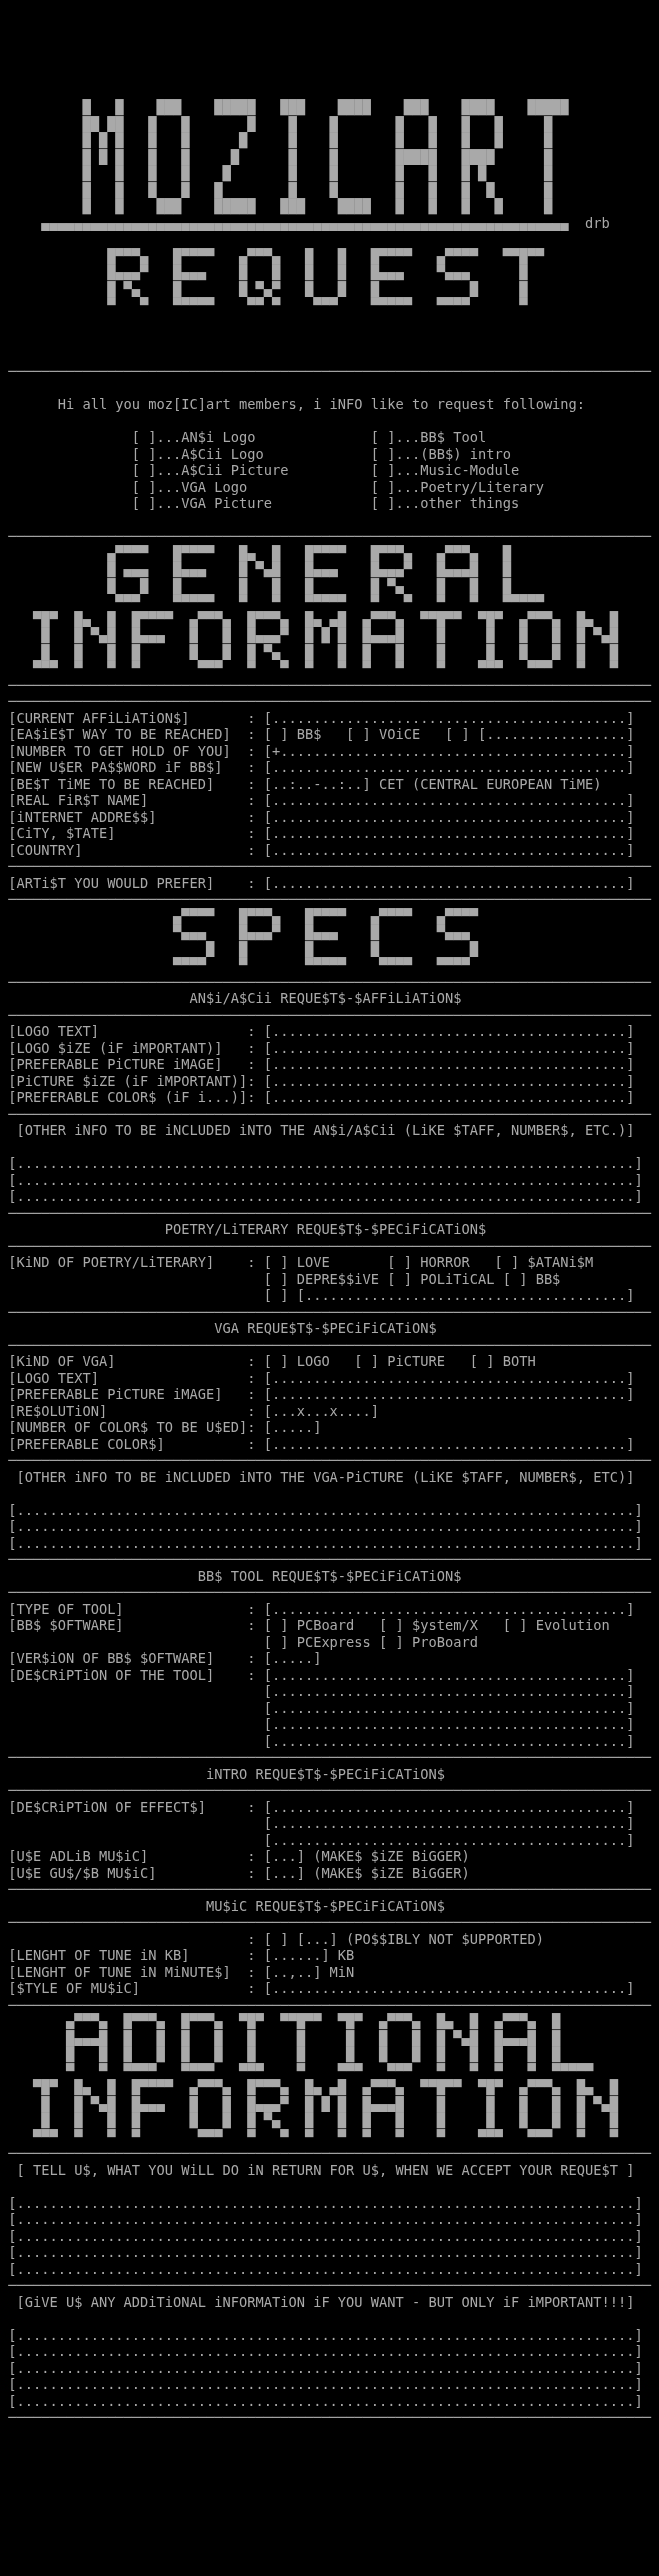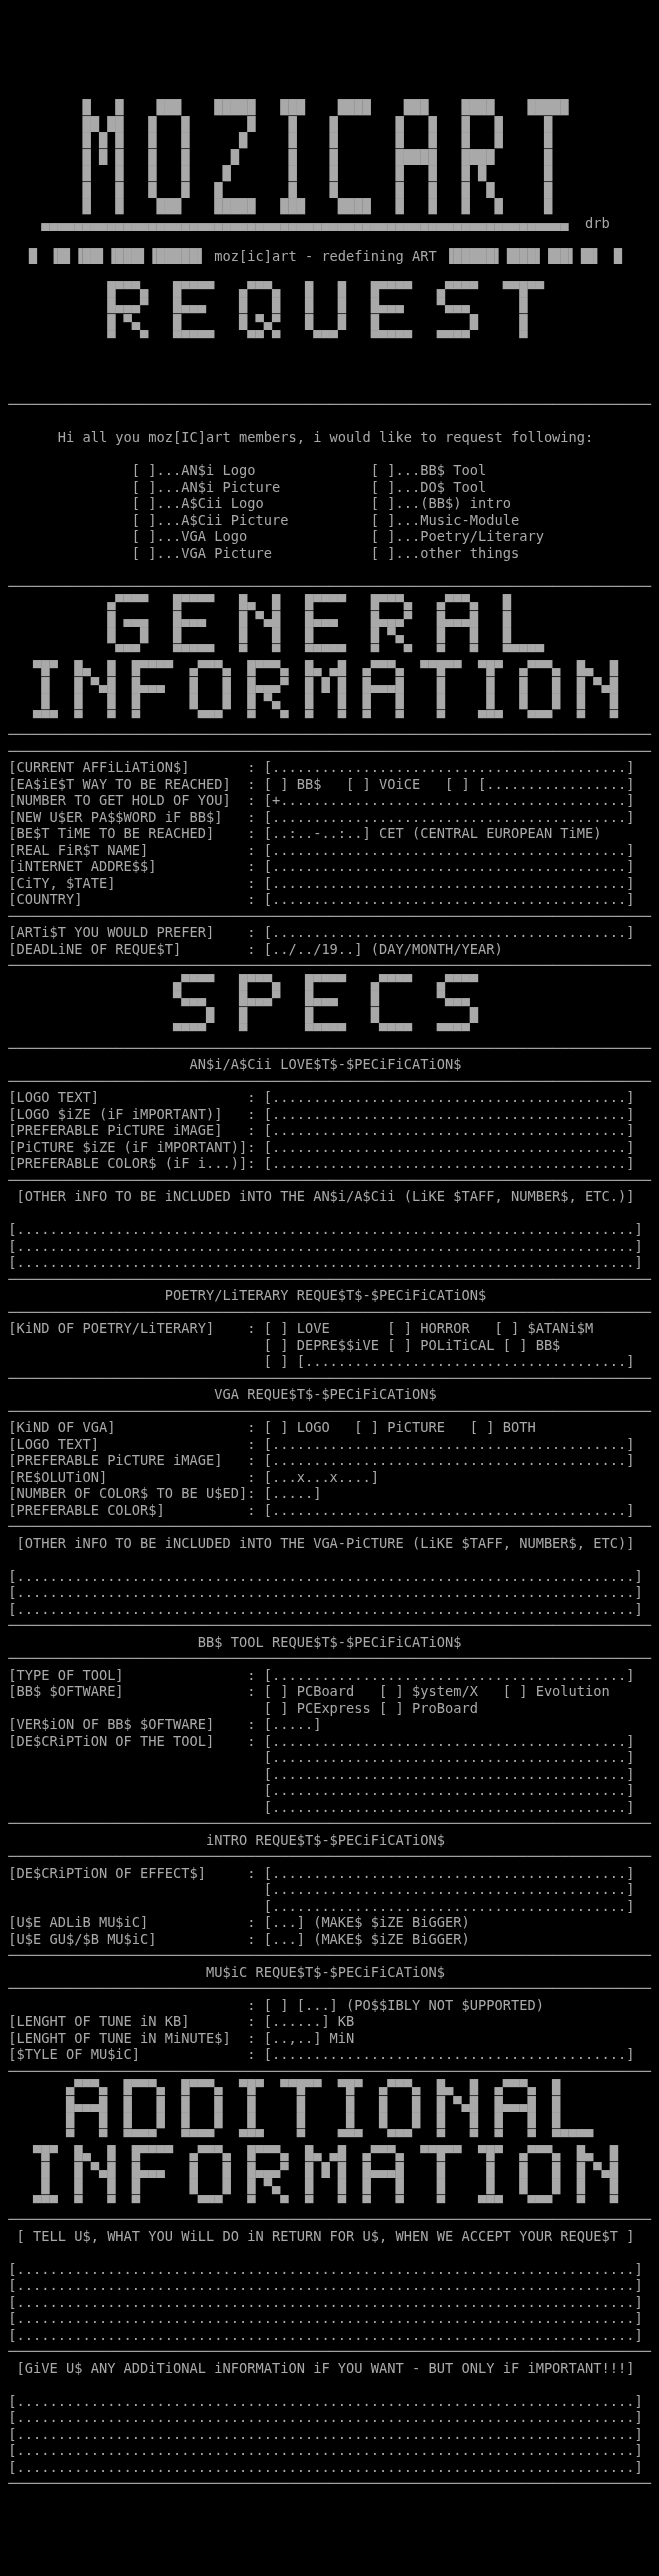--- a/index.html
+++ b/index.html
@@ -32,43 +32,38 @@
       <div class="ln">          █ █ █   █   █     █      █    █       █████   ████      █  </div>
       <div class="ln">          █   █   █   █    █       █    █       █   █   █ █       █  </div>
       <div class="ln">          █   █   █   █   █        █    █       █   █   █  █      █  </div>
       <div class="ln">          █   █    ███    █████   ███    ████   █   █   █   █     █  </div>
     </div>
   <div class="blk">
       <div class="ln">     ▄▄▄▄▄▄▄▄▄▄▄▄▄▄▄▄▄▄▄▄▄▄▄▄▄▄▄▄▄▄▄▄▄▄▄▄▄▄▄▄▄▄▄▄▄▄▄▄▄▄▄▄▄▄▄▄▄▄▄▄▄▄▄▄  drb</div>
     </div>
   <div class="blk">
       <div class="ln"></div>
-      <div class="ln">   ▐▌ ▐█▌▐██▌▐███▌▐█████▌ moz[ic]art - redefining ART ▐█████▌▐███▌▐██▌▐█▌ ▐▌</div>
-    </div>
-  <div class="blk">
-      <div class="ln"></div>
       <div class="ln">             █▀▀▀▄   █▀▀▀▀   ▄▀▀▀▄   █   █   █▀▀▀▀   ▄▀▀▀▀   ▀▀█▀▀</div>
       <div class="ln">             █▄▄▄▀   █▄▄▄    █   █   █   █   █▄▄▄    ▀▄▄▄      █  </div>
       <div class="ln">             █ ▀▄    █       █ ▀▄▀   █   █   █           █     █  </div>
       <div class="ln">             ▀   ▀   ▀▀▀▀▀    ▀▀ ▀    ▀▀▀    ▀▀▀▀▀   ▀▀▀▀      ▀  </div>
     </div>
   <div class="blk">
       <div class="ln"></div>
       <div class="ln"></div>
       <div class="ln"></div>
       <div class="ln"> ──────────────────────────────────────────────────────────────────────────────</div>
     </div>
   <div class="blk">
       <div class="ln"></div>
-      <div class="ln">       Hi all you moz[IC]art members, i would like to request following:</div>
+      <div class="ln">       Hi all you moz[IC]art members, i iNFO like to request following:</div>
     </div>
   <div class="blk">
       <div class="ln"></div>
       <div class="ln">                [ ]...AN$i Logo              [ ]...BB$ Tool</div>
-      <div class="ln">                [ ]...AN$i Picture           [ ]...DO$ Tool</div>
       <div class="ln">                [ ]...A$Cii Logo             [ ]...(BB$) intro</div>
       <div class="ln">                [ ]...A$Cii Picture          [ ]...Music-Module</div>
       <div class="ln">                [ ]...VGA Logo               [ ]...Poetry/Literary</div>
       <div class="ln">                [ ]...VGA Picture            [ ]...other things</div>
     </div>
   <div class="blk">
       <div class="ln"></div>
       <div class="ln"> ──────────────────────────────────────────────────────────────────────────────</div>
     </div>
   <div class="blk">
@@ -98,36 +93,35 @@
       <div class="ln"> [REAL FiR$T NAME]            : [...........................................]</div>
       <div class="ln"> [iNTERNET ADDRE$$]           : [...........................................]</div>
       <div class="ln"> [CiTY, $TATE]                : [...........................................]</div>
       <div class="ln"> [COUNTRY]                    : [...........................................]</div>
     </div>
   <div class="blk">
       <div class="ln"> ──────────────────────────────────────────────────────────────────────────────</div>
     </div>
   <div class="blk">
       <div class="ln"> [ARTi$T YOU WOULD PREFER]    : [...........................................]</div>
-      <div class="ln"> [DEADLiNE OF REQUE$T]        : [../../19..] (DAY/MONTH/YEAR)</div>
     </div>
   <div class="blk">
       <div class="ln"> ──────────────────────────────────────────────────────────────────────────────</div>
     </div>
   <div class="blk">
       <div class="ln">                     ▄▀▀▀▀   █▀▀▀▄   █▀▀▀▀   ▄▀▀▀▀   ▄▀▀▀▀</div>
       <div class="ln">                     ▀▄▄▄    █▄▄▄▀   █▄▄▄    █       ▀▄▄▄ </div>
       <div class="ln">                         █   █       █       █           █</div>
       <div class="ln">                     ▀▀▀▀    ▀       ▀▀▀▀▀    ▀▀▀▀   ▀▀▀▀ </div>
     </div>
   <div class="blk">
       <div class="ln"> ──────────────────────────────────────────────────────────────────────────────</div>
     </div>
   <div class="blk">
-      <div class="ln">                       AN$i/A$Cii LOVE$T$-$PECiFiCATiON$</div>
+      <div class="ln">                       AN$i/A$Cii REQUE$T$-$AFFiLiATiON$</div>
     </div>
   <div class="blk">
       <div class="ln"> ──────────────────────────────────────────────────────────────────────────────</div>
     </div>
   <div class="blk">
       <div class="ln"> [LOGO TEXT]                  : [...........................................]</div>
       <div class="ln"> [LOGO $iZE (iF iMPORTANT)]   : [...........................................]</div>
       <div class="ln"> [PREFERABLE PiCTURE iMAGE]   : [...........................................]</div>
       <div class="ln"> [PiCTURE $iZE (iF iMPORTANT)]: [...........................................]</div>
       <div class="ln"> [PREFERABLE COLOR$ (iF i...)]: [...........................................]</div>

